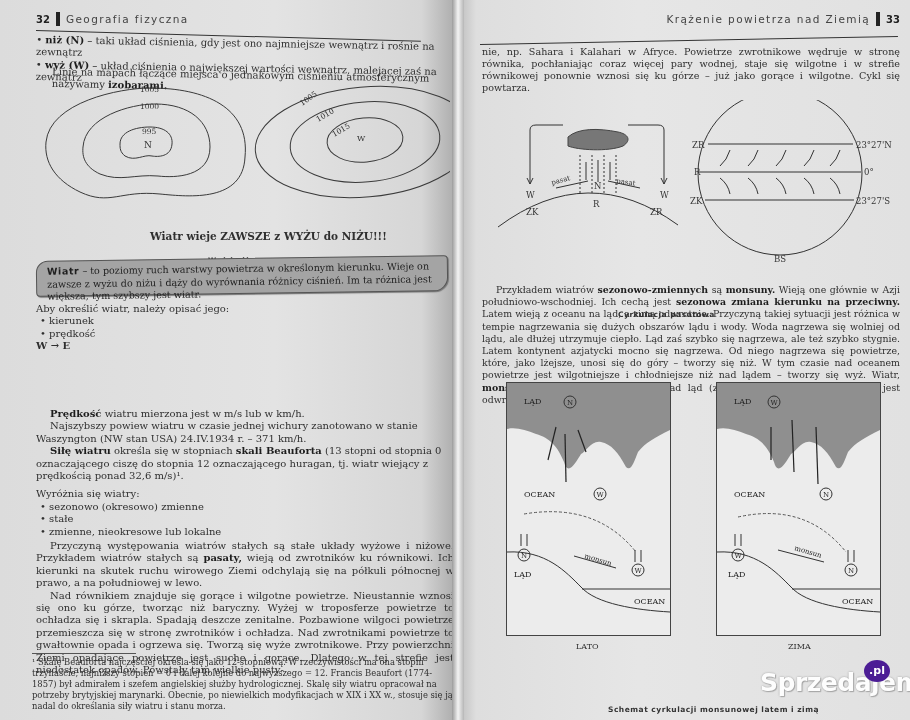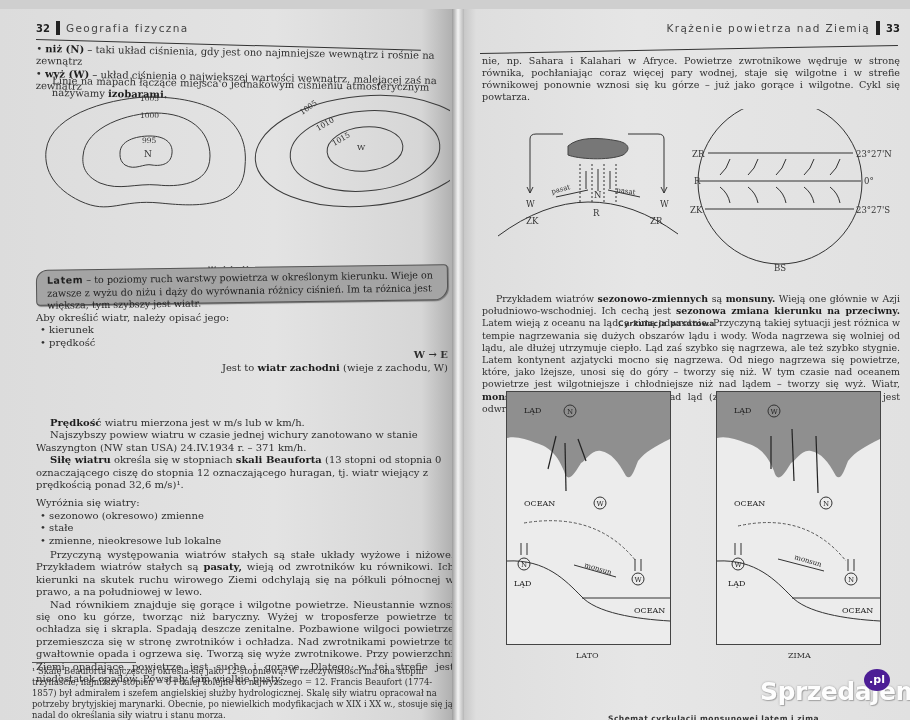--- a/index.html
+++ b/index.html
@@ -1,19 +1,19 @@
 <!DOCTYPE html>
 <html><head>
 <meta charset="utf-8">
 <style>
   * { box-sizing: border-box; margin: 0; padding: 0; }
   html, body { width: 910px; height: 720px; overflow: hidden; background: #cfcfcf; }
   body { position: relative; font-family: "DejaVu Serif", serif; color: #2a2a2a; }
 
-  .spread { position: absolute; left: 0; top: 9px; width: 910px; height: 549px; }
+  .spread { position: absolute; left: 0; top: 0; width: 910px; height: 549px; }
   .page { position: absolute; top: 0; height: 720px; overflow: hidden; }
   .page-left { left: 0; width: 458px; background: linear-gradient(90deg, #dcdcdc 0%, #e3e3e3 60%, #d6d6d6 92%, #a9a9a9 100%); }
   .page-right { left: 458px; width: 452px; background: linear-gradient(90deg, #bdbdbd 0%, #dedede 4%, #e6e6e6 40%, #e1e1e1 100%); }
   .gutter { position: absolute; left: 452px; top: 0; width: 12px; height: 720px; background: linear-gradient(90deg, #9a9a9a, #f3f3f3 50%, #b6b6b6); }
 
   
   .run-head { position: absolute; top: 12px; font-family: "DejaVu Sans", sans-serif; font-size: 10.5px; letter-spacing: 1.4px; color: #444; display: flex; align-items: center; gap: 6px; }
   .run-head .pg { font-weight: bold; font-size: 10px; letter-spacing: 0; color: #222; }
   .run-head .bar { width: 4px; height: 14px; background: #222; }
   .left-head { left: 36px; }
@@ -23,21 +23,21 @@
   .txt { position: absolute; font-size: 10px; line-height: 12.4px; color: #2f2f2f; }
   .txt b { font-weight: bold; color: #1d1d1d; }
   .bul::before { content: "• "; }
   .ind { text-indent: 14px; }
 
   
   .defbox { position: absolute; left: 36px; top: 258px; width: 412px; height: 36px; border: 1px solid #555; border-radius: 12px 4px 14px 4px; background: #a4a4a4; padding: 4px 10px; font-size: 9.6px; line-height: 12.5px; color: #1f1f1f; transform: rotate(-0.8deg); box-shadow: 1px 1px 1px #777; }
   .defbox .term { font-family: "DejaVu Sans", sans-serif; font-weight: bold; font-size: 9.5px; letter-spacing: 0.6px; }
 
   .caption { position: absolute; font-family: "DejaVu Sans", sans-serif; font-weight: bold; font-size: 7.5px; letter-spacing: 0.5px; color: #333; margin-top: 48px; }
-  .center { text-align: right; }
+  .center { text-align: left; }
   svg text { font-family: "DejaVu Serif", serif; }
 
   .watermark { position: absolute; left: 760px; top: 668px; font-family: "DejaVu Sans", sans-serif; font-weight: bold; font-size: 25px; color: #fdfdfd; letter-spacing: -0.5px; text-shadow: 0 0 2px #999, 1px 1px 1px #aaa; }
   .watermark-dot { position: absolute; left: 864px; top: 660px; width: 26px; height: 22px; border-radius: 50%; background: #4c1d95; color: #fff; font-family: "DejaVu Sans", sans-serif; font-weight: bold; font-size: 11px; text-align: center; line-height: 22px; }
 </style>
 </head>
 <body>
 
 <div class="spread">
 
@@ -71,31 +71,31 @@
         <text x="100" y="27">1000</text>
         <text x="102" y="52">995</text>
         <text x="104" y="66" font-size="9">N</text>
         <text x="262" y="24" transform="rotate(-35 262 24)">1005</text>
         <text x="278" y="40" transform="rotate(-30 278 40)">1010</text>
         <text x="294" y="55" transform="rotate(-30 294 55)">1015</text>
         <text x="317" y="59" font-size="8">W</text>
       </g>
     </svg>
     <div class="caption" style="left:208px; top:208px;">Wyż i niż</div>
+    <div class="txt" style="left:150px; top:230px; font-weight:bold; font-size:10.5px;">Wiatr wieje ZAWSZE z WYŻU do NIŻU!!!</div>
 
     <div class="defbox">
-      <span class="term">Latem</span><span> – to poziomy ruch warstwy powietrza w określonym kierunku. Wieje on zawsze z wyżu do niżu i dąży do wyrównania różnicy ciśnień. Im ta różnica jest większa, tym szybszy jest wiatr.</span>
+      <span class="term">Wiatr</span><span> – to poziomy ruch warstwy powietrza w określonym kierunku. Wieje on zawsze z wyżu do niżu i dąży do wyrównania różnicy ciśnień. Im ta różnica jest większa, tym szybszy jest wiatr.</span>
     </div>
 
     <div class="txt" style="left:36px; top:303px; width:412px;">
       <div>Aby określić wiatr, należy opisać jego:</div>
       <div class="bul" style="padding-left:4px;">kierunek</div>
       <div class="bul" style="padding-left:4px;">prędkość</div>
       <div class="center" style="font-weight:bold;">W → E</div>
-      <div class="center"><span>Jest to </span><b>wiatr zachodni</b><span> (wieje z zachodu, W)</span></div>
     </div>
 
     <div class="txt" style="left:36px; top:408px; width:416px;">
       <div class="ind"><b>Prędkość</b><span> wiatru mierzona jest w m/s lub w  km/h.</span></div>
       <div class="ind">Najszybszy powiew wiatru w czasie jednej wichury zanotowano w stanie Waszyngton (NW stan USA) 24.IV.1934 r. – 371 km/h.</div>
       <div class="ind"><b>Siłę wiatru</b><span> określa się w stopniach </span><b>skali Beauforta</b><span> (13 stopni od stopnia 0 oznaczającego ciszę do stopnia 12 oznaczającego huragan, tj. wiatr wiejący z prędkością ponad 32,6 m/s)¹.</span></div>
       <div style="margin-top:6px;">Wyróżnia się wiatry:</div>
       <div class="bul" style="padding-left:4px;">sezonowo (okresowo) zmienne</div>
       <div class="bul" style="padding-left:4px;">stałe</div>
       <div class="bul" style="padding-left:4px;">zmienne, nieokresowe lub lokalne</div>

